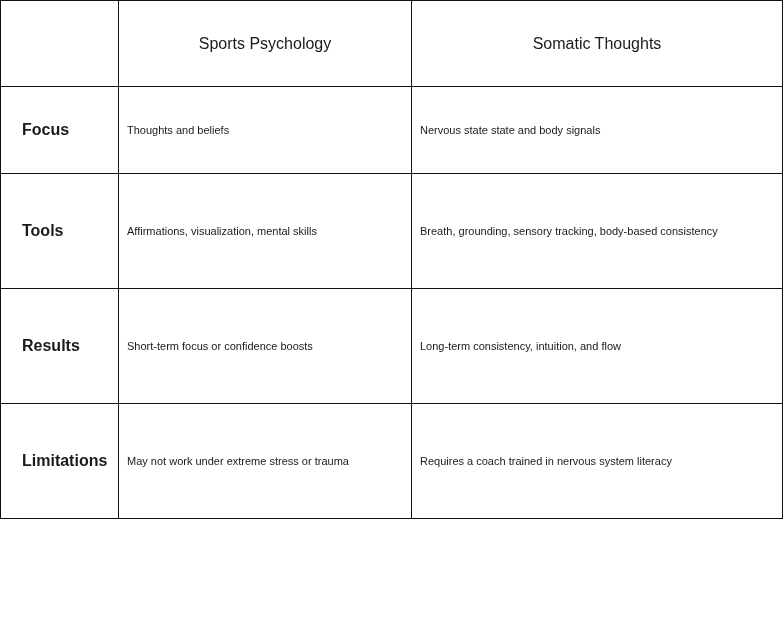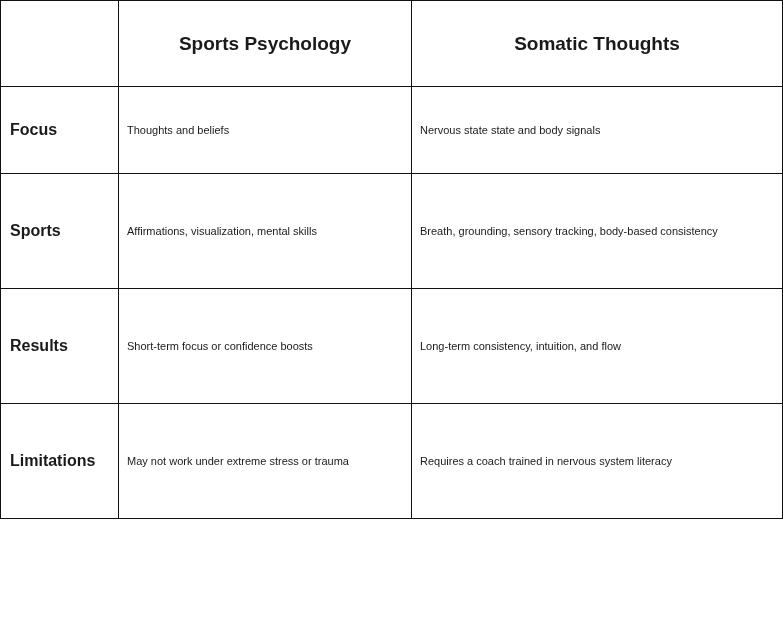--- a/index.html
+++ b/index.html
@@ -1,20 +1,20 @@
 <!DOCTYPE html>
 <html><head>
 <meta charset="utf-8">
 <style>
   html, body { margin: 0; padding: 0; background: #ffffff; }
   body { width: 783px; height: 636px; position: relative; overflow: hidden; font-family: "Liberation Sans", sans-serif; color: #1a1a1a; }
   table { position: absolute; left: 0; top: 0; border-collapse: collapse; table-layout: fixed; width: 782px; }
   td, th { border: 1.5px solid #111; padding: 0 8px; vertical-align: middle; font-size: 11px; line-height: 28px; }
-  th { font-weight: bold; text-align: center; font-size: 19px; }
-  td.label { font-weight: bold; font-size: 16px; padding-left: 9px; }
+  th { font-weight: normal; text-align: center; font-size: 16px; }
+  td.label { font-weight: bold; font-size: 16px; padding-left: 21px; }
   tr.head { height: 86px; }
   tr.r1 { height: 87px; }
   tr.r { height: 115px; }
 </style>
 </head>
 <body>
 
 <table>
   <colgroup>
       <col style="width:118px">
@@ -26,21 +26,21 @@
     <th></th>
     <th>Sports Psychology</th>
     <th>Somatic Thoughts</th>
   </tr>
   <tr class="r1">
     <td class="label">Focus</td>
     <td>Thoughts and beliefs</td>
     <td>Nervous state state and body signals</td>
   </tr>
   <tr class="r">
-    <td class="label">Sports</td>
+    <td class="label">Tools</td>
     <td>Affirmations, visualization, mental skills</td>
     <td>Breath, grounding, sensory tracking, body-based consistency</td>
   </tr>
   <tr class="r">
     <td class="label">Results</td>
     <td>Short-term focus or confidence boosts</td>
     <td>Long-term consistency, intuition, and flow</td>
   </tr>
   <tr class="r">
     <td class="label">Limitations</td>

